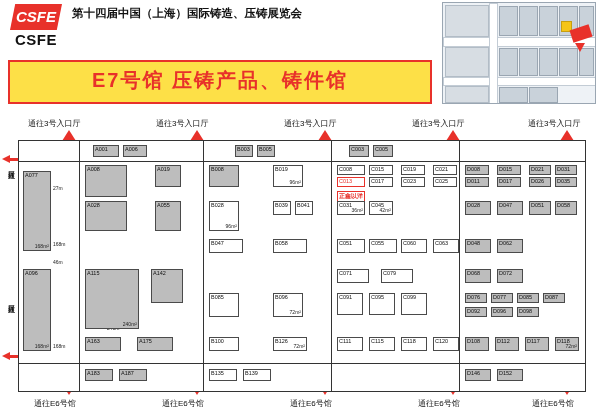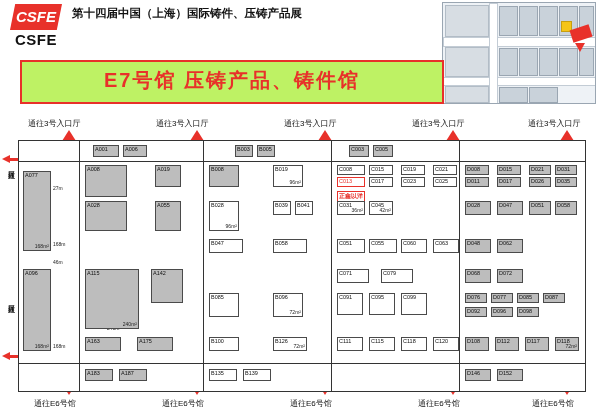--- a/index.html
+++ b/index.html
@@ -47,22 +47,22 @@
   .mm-hall{position:absolute;background:#c9d2da;border:1px solid #9aa6b2;}
   .mm-hl{position:absolute;background:#e8312a;}
   .mm-yellow{position:absolute;background:#f5c518;border:1px solid #c79f10;}
   .mm-arrow{
     position:absolute;width:0;height:0;
     border-left:5px solid transparent;border-right:5px solid transparent;
     border-bottom:9px solid #e8312a;
   }
   
   .titlebar{
-    position:absolute;left:20px;top:60px;width:420px;height:40px;
-    border:2px solid #e8312a;background:#bef264;
+    position:absolute;left:8px;top:60px;width:420px;height:40px;
+    border:2px solid #e8312a;background:#fde047;
   }
   .titlebar .t{
     display:block;text-align:center;line-height:36px;
     font-size:20px;font-weight:bold;color:#e8312a;letter-spacing:2px;
   }
   
   .ent{
     position:absolute;font-size:8px;color:#111;white-space:nowrap;
   }
   .ent-top{top:118px;}
@@ -134,21 +134,21 @@
 <div class="header">
 
   <div class="logo">
     <div class="logo-mark">
       <span>CSFE</span>
     </div>
     <div class="logo-text">CSFE</div>
   </div>
 
   <div class="head-lines">
-    <div class="head-l2">第十四届中国（上海）国际铸件、压铸产品展</div>
+    <div class="head-l1">第十四届中国（上海）国际铸造、压铸展览会</div>
   </div>
 
   <div class="minimap">
     <div class="mm-road" style="left:0;top:34px;width:152px;height:8px;"></div>
     <div class="mm-road" style="left:0;top:74px;width:152px;height:7px;"></div>
     <div class="mm-road" style="left:46px;top:0;width:7px;height:100px;"></div>
     <div class="mm-block" style="left:2px;top:2px;width:42px;height:30px;"></div>
     <div class="mm-block" style="left:2px;top:44px;width:42px;height:28px;"></div>
     <div class="mm-block" style="left:2px;top:83px;width:42px;height:15px;"></div>
     <div class="mm-hall" style="left:56px;top:3px;width:17px;height:28px;"></div>

